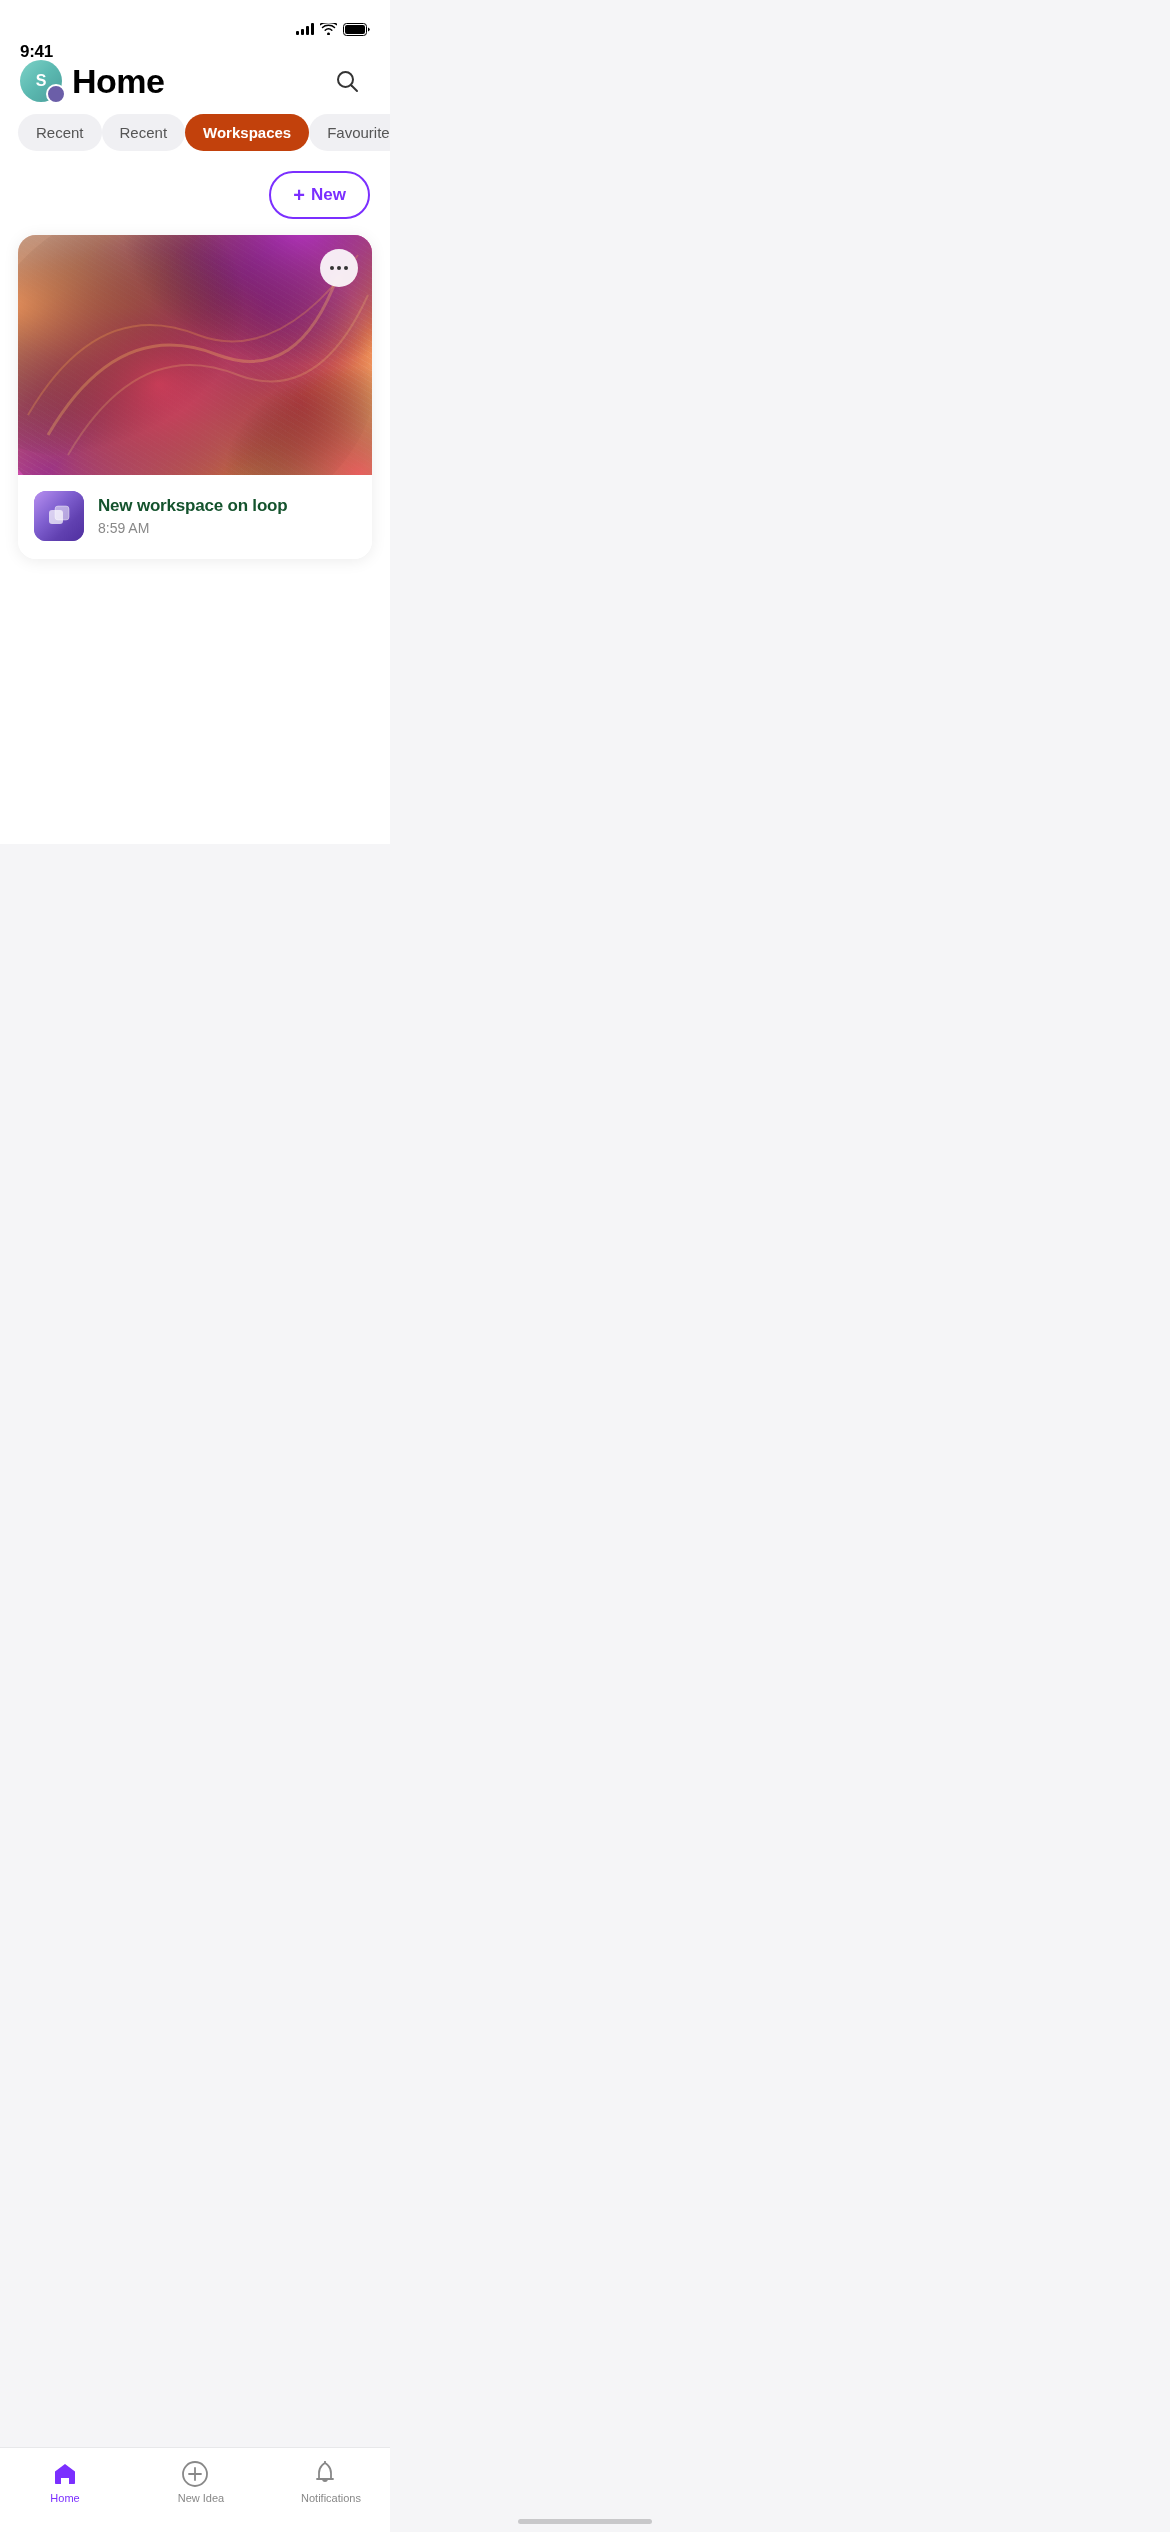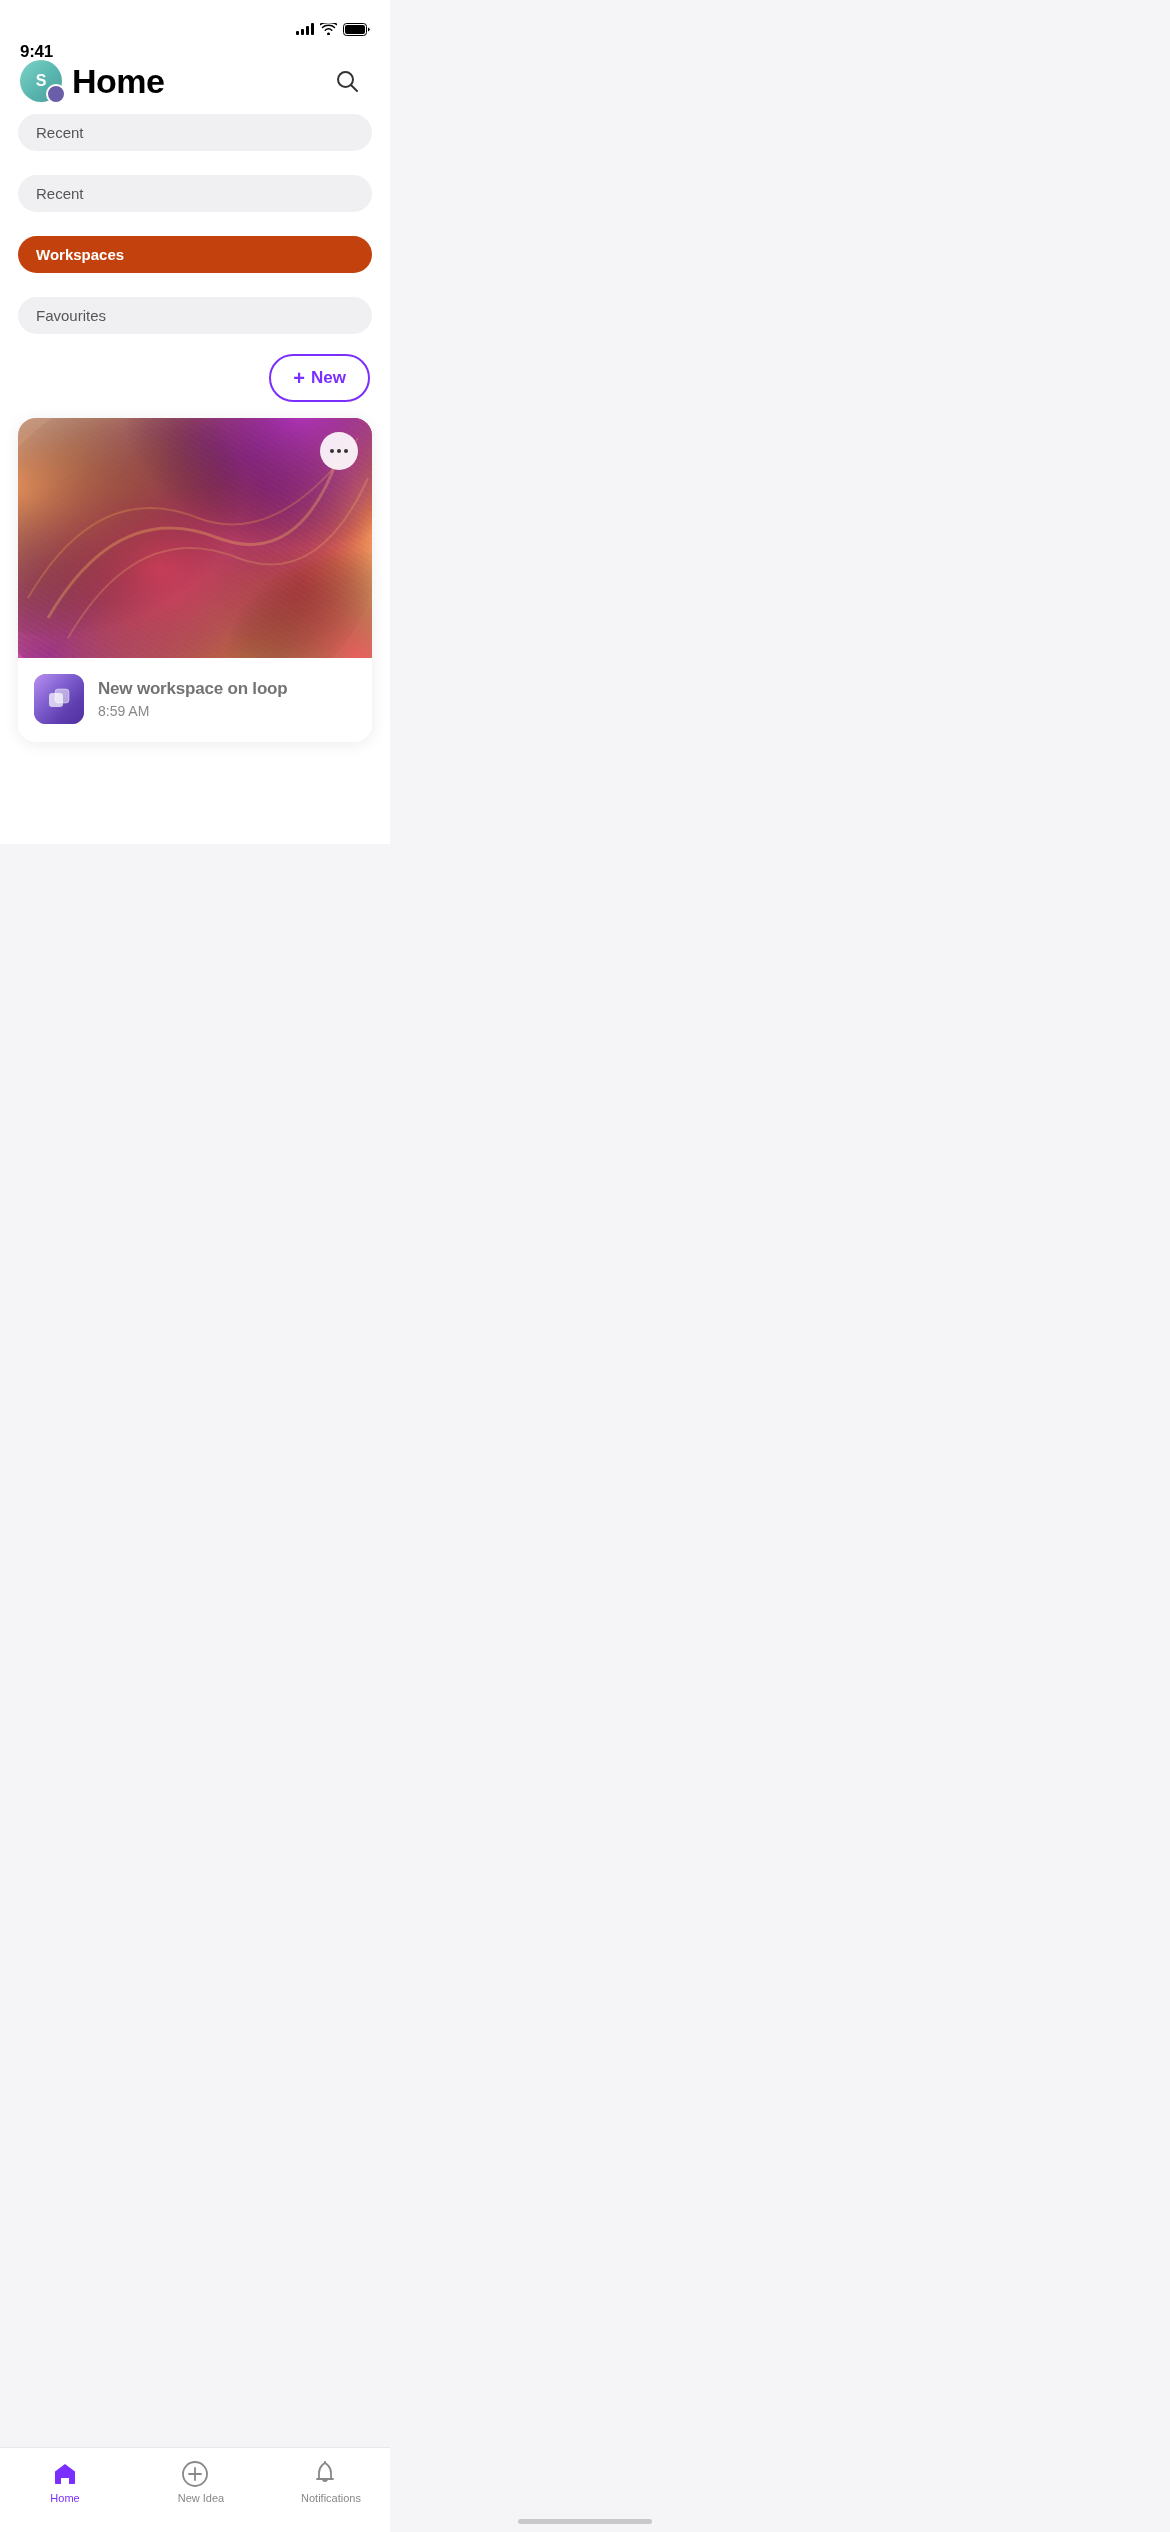--- a/index.html
+++ b/index.html
@@ -127,23 +127,22 @@
       display: flex;
       align-items: center;
       justify-content: center;
       cursor: pointer;
     }
 
     
     .tab-bar {
       display: flex;
       padding: 0 18px;
-      gap: 24px;
+      gap: 0;
       margin-bottom: 20px;
-      flex-direction: column;
     }
 
     .tab-item {
       padding: 10px 18px;
       border-radius: 24px;
       font-size: 15px;
       font-weight: 500;
       cursor: pointer;
       white-space: nowrap;
     }
@@ -304,21 +303,21 @@
       height: 28px;
     }
 
     .card-text {
       flex: 1;
     }
 
     .card-title {
       font-size: 17px;
       font-weight: 600;
-      color: #737373;
+      color: #14532d;
       margin-bottom: 4px;
       letter-spacing: -0.2px;
     }
 
     .card-time {
       font-size: 14px;
       color: #888;
     }
 
     

